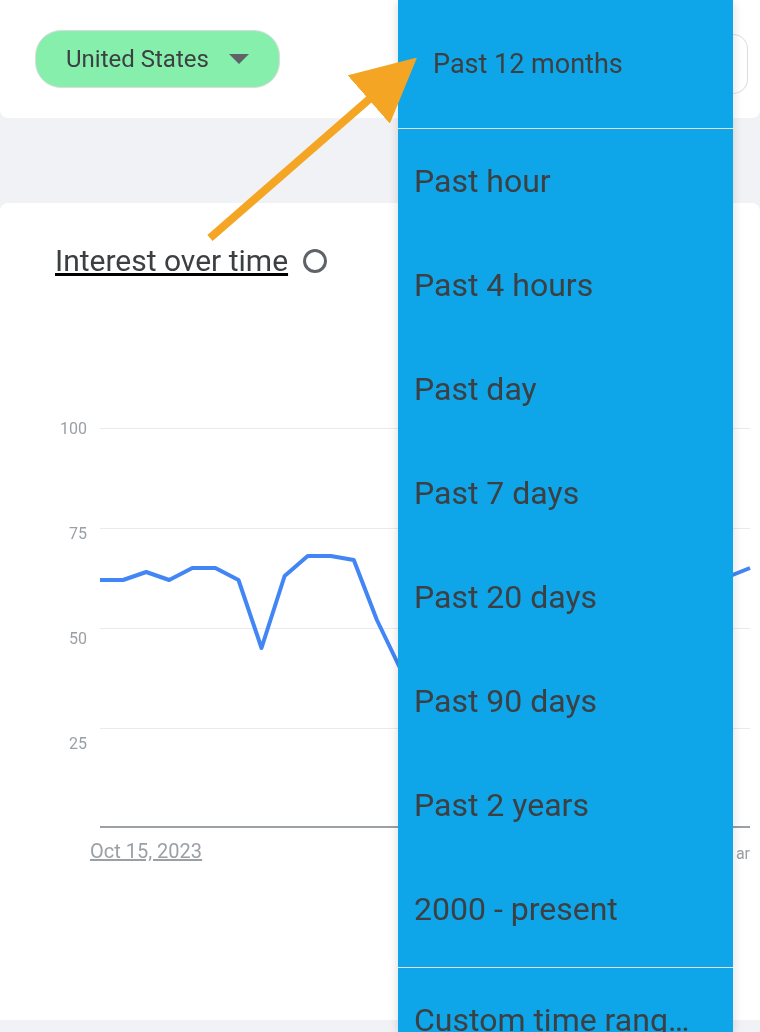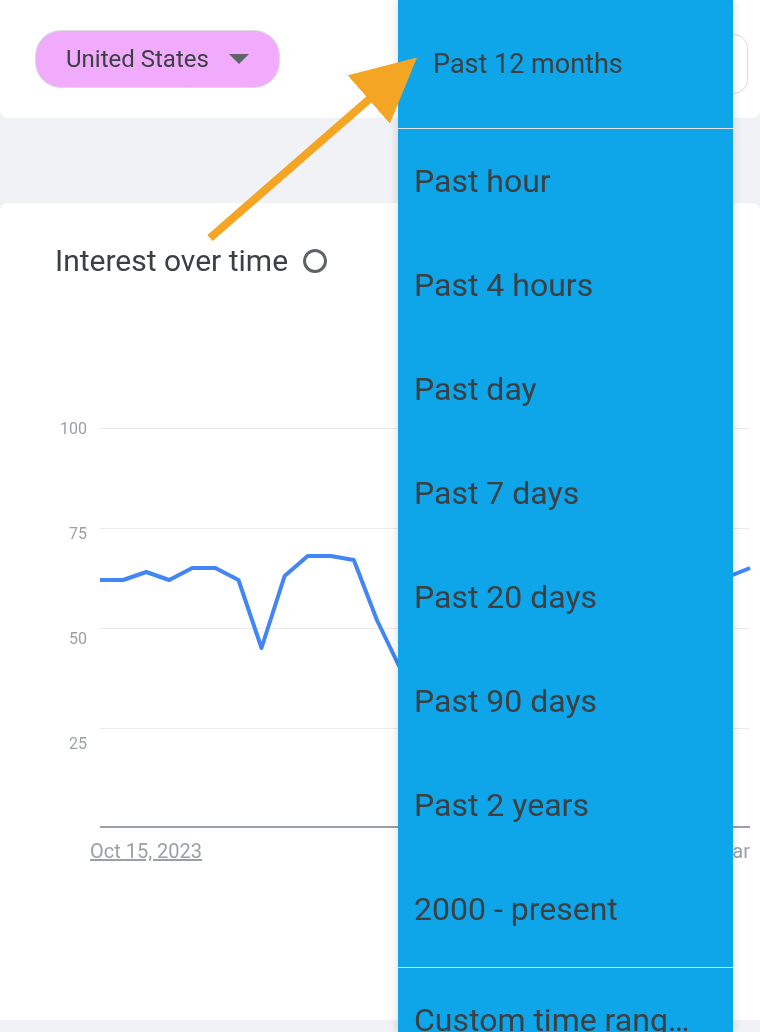--- a/index.html
+++ b/index.html
@@ -25,21 +25,21 @@
       border-radius: 0 0 8px 8px;
     }
     
     .geo-dropdown {
       border: 1px solid #dadce0;
       border-radius: 26px;
       padding: 14px 30px;
       display: flex;
       align-items: center;
       gap: 20px;
-      background: #f0abfc;
+      background: #86efac;
       cursor: pointer;
     }
     
     .geo-dropdown span {
       font-size: 24px;
       color: #3c4043;
     }
     
     .chevron {
       width: 0;
@@ -73,20 +73,21 @@
       padding: 40px 55px 30px 55px;
       border-radius: 8px 8px 0 0;
       height: 100%;
       position: relative;
     }
     
     .chart-title-row {
       display: flex;
       align-items: center;
       gap: 15px;
+      text-decoration: underline;
     }
     
     .chart-title {
       font-size: 30px;
       color: #3c4043;
       font-weight: 400;
     }
     
     .help-icon {
       width: 24px;
@@ -170,21 +171,21 @@
       left: -10px;
       font-size: 20px;
       color: #9aa0a6;
       text-decoration: underline;
     }
     
     .x-label-right {
       position: absolute;
       bottom: -35px;
       right: 0;
-      font-size: 20px;
+      font-size: 16px;
       color: #9aa0a6;
     }
     
     .dropdown-menu {
       position: absolute;
       top: 0;
       left: 398px;
       width: 335px;
       background: #0ea5e9;
       box-shadow: 0 2px 10px rgba(0,0,0,0.15);

